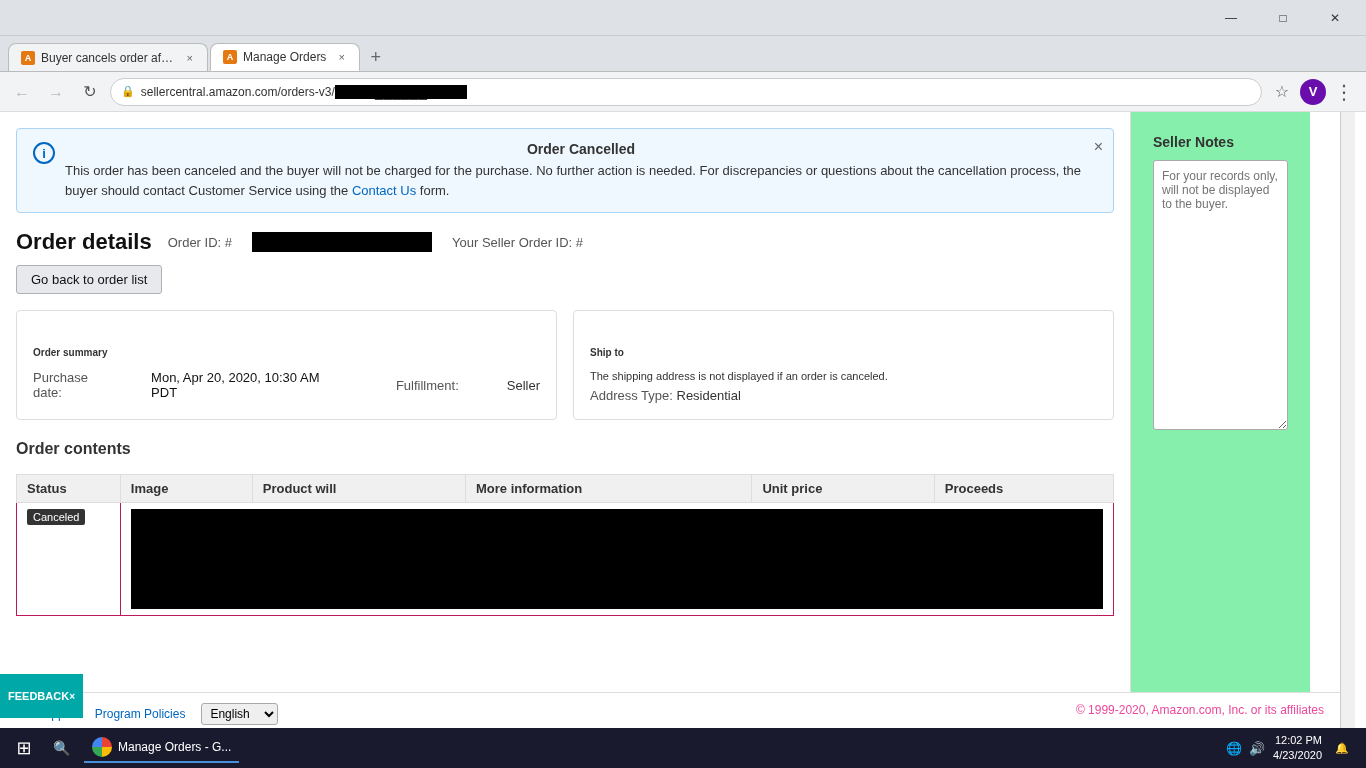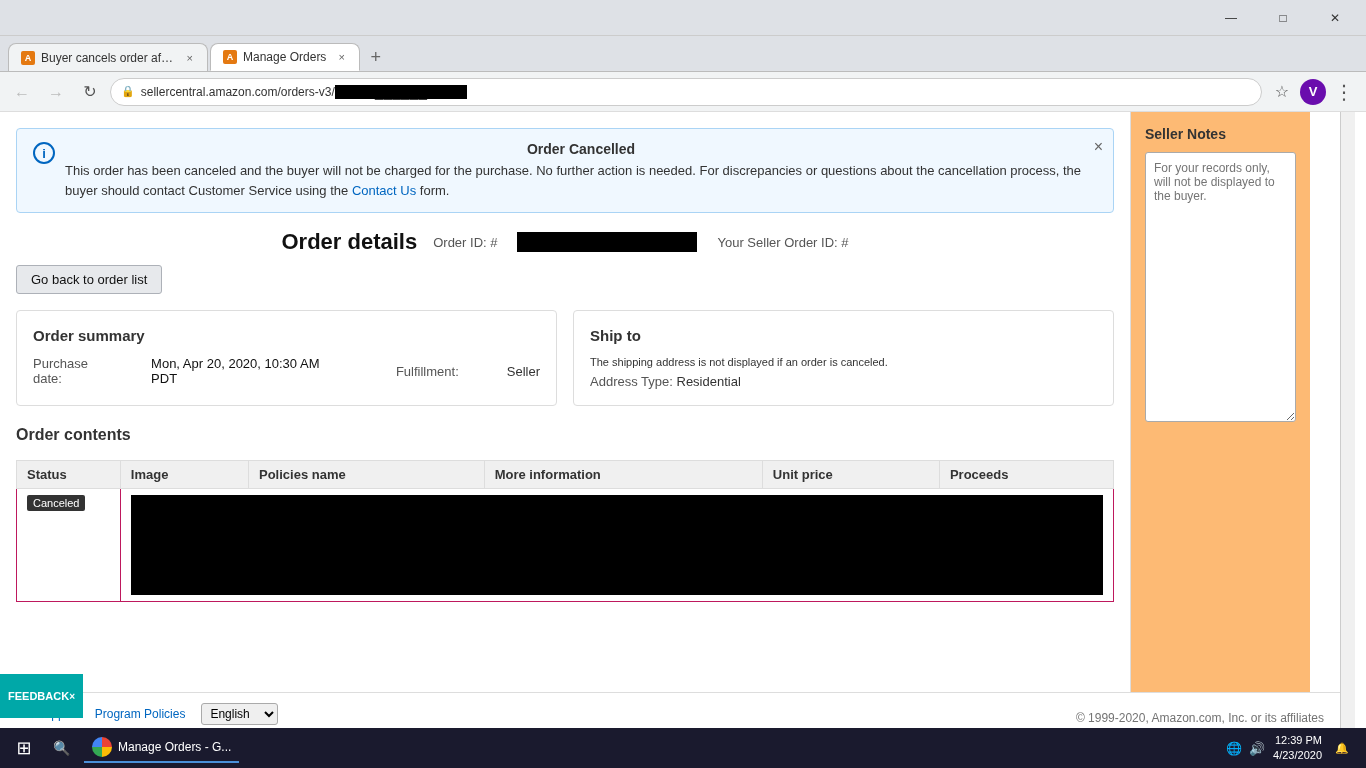--- a/index.html
+++ b/index.html
@@ -238,21 +238,20 @@
       line-height: 1;
     }
 
     
     .order-details-header {
       display: flex;
       align-items: center;
       gap: 16px;
       margin-bottom: 10px;
       flex-wrap: wrap;
-      justify-content: center;
     }
     .order-details-title {
       font-size: 22px;
       font-weight: bold;
       color: #111;
     }
     .order-id-label {
       font-size: 13px;
       color: #555;
     }
@@ -294,23 +293,24 @@
       border-radius: 4px;
       padding: 16px;
     }
     .ship-to-panel {
       flex: 1;
       border: 1px solid #ddd;
       border-radius: 4px;
       padding: 16px;
     }
     .panel-title {
-      font-size: 15px;
+      font-size: 10px;
       font-weight: bold;
       margin-bottom: 12px;
+      margin-top: 20px;
     }
     .purchase-date-row {
       display: flex;
       align-items: center;
       gap: 40px;
       font-size: 13px;
     }
     .purchase-date-label { color: #555; }
     .purchase-date-value { color: #111; }
     .fulfillment-label { color: #555; margin-left: 28px; }
@@ -366,23 +366,23 @@
       width: 100%;
       height: 100px;
     }
     .image-cell {
       width: 760px;
     }
 
     
     .seller-notes-panel {
       width: 180px;
-      padding: 14px;
+      padding: 22px;
       border-left: 1px solid #ddd;
-      background: #fdba74;
+      background: #86efac;
       flex-shrink: 0;
     }
     .seller-notes-title {
       font-size: 14px;
       font-weight: bold;
       margin-bottom: 10px;
     }
     .seller-notes-textarea {
       width: 100%;
       height: 270px;
@@ -394,21 +394,21 @@
       resize: vertical;
       font-family: Arial, sans-serif;
     }
 
     
     .page-footer {
       background: #fff;
       border-top: 1px solid #ddd;
       padding: 10px 16px;
       display: flex;
-      align-items: flex-end;
+      align-items: flex-start;
       justify-content: space-between;
       font-size: 12px;
       color: #555;
     }
     .footer-links {
       display: flex;
       align-items: center;
       gap: 16px;
     }
     .footer-link {
@@ -416,21 +416,21 @@
       text-decoration: none;
       cursor: pointer;
     }
     .language-select {
       border: 1px solid #aaa;
       border-radius: 3px;
       padding: 2px 4px;
       font-size: 12px;
       cursor: pointer;
     }
-    .footer-copyright { color: #737373; }
+    .footer-copyright { color: #ec4899; }
 
     
     .feedback-btn {
       position: fixed;
       bottom: 50px;
       left: 0;
       background: #00a8a8;
       color: white;
       font-size: 11px;
       font-weight: bold;
@@ -626,21 +626,21 @@
       </div>
     </div>
 
     
     <div class="order-contents-title">Order contents</div>
     <table class="order-table">
       <thead>
         <tr>
           <th>Status</th>
           <th>Image</th>
-          <th>Policies name</th>
+          <th>Product will</th>
           <th>More information</th>
           <th>Unit price</th>
           <th>Proceeds</th>
         </tr>
       </thead>
       <tbody>
         <tr>
           <td>
             <span class="status-cancelled">Canceled</span>
           </td>
@@ -692,20 +692,20 @@
       <div class="taskbar-chrome-icon"></div>
       <span>Manage Orders - G...</span>
     </div>
   </div>
   <div class="taskbar-right">
     <div class="taskbar-icons">
       <span>🌐</span>
       <span>🔊</span>
     </div>
     <div class="taskbar-time">
-      <div>12:39 PM</div>
+      <div>12:02 PM</div>
       <div>4/23/2020</div>
     </div>
     <div class="taskbar-notification">
       <span>🔔</span>
     </div>
   </div>
 </div>
 
 </body></html>

